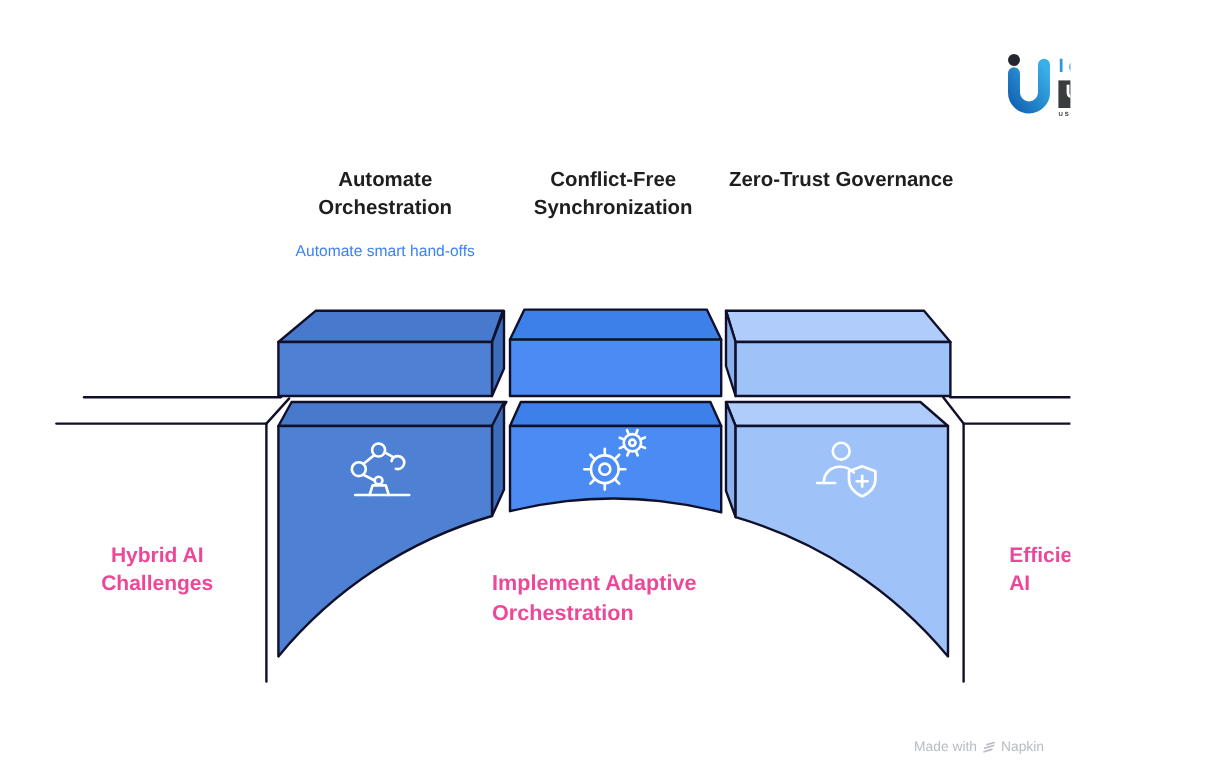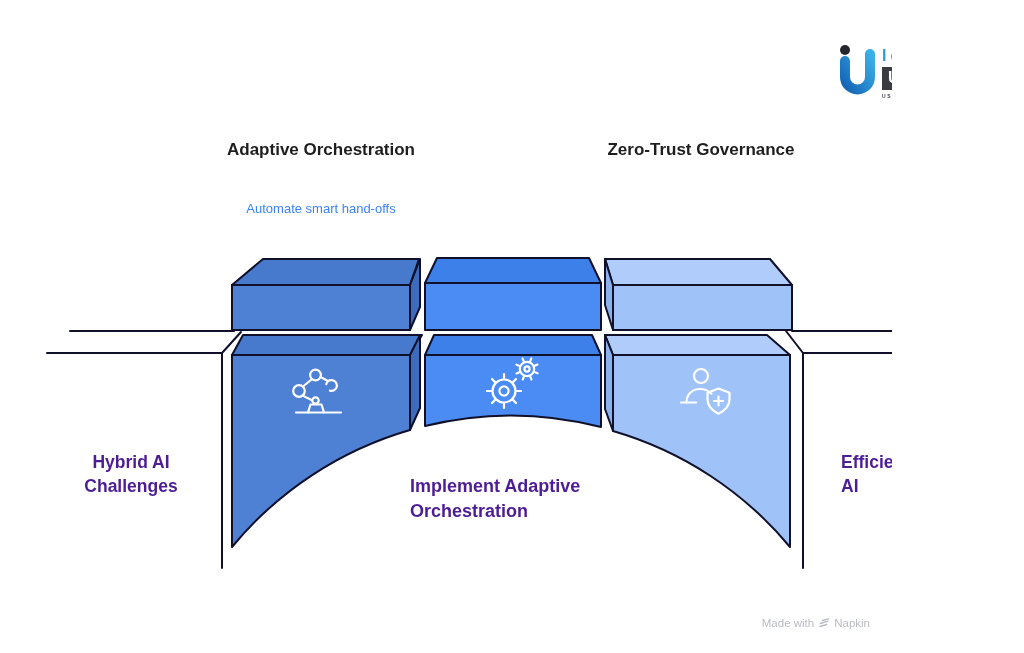--- a/index.html
+++ b/index.html
@@ -12,21 +12,21 @@
   .logo{left:836px;top:42px;display:flex;align-items:flex-start;gap:4px;}
   .logo-text{display:flex;flex-direction:column;align-items:flex-start;}
   .logo-idea{font-size:16px;font-weight:bold;color:#2b9bd7;letter-spacing:4px;line-height:1;margin-top:6px;}
   .logo-usher{font-size:16px;font-weight:bold;color:#ffffff;background:#3a3c40;letter-spacing:3px;line-height:1;padding:3px 6px 4px 6px;margin-top:3px;border-radius:0;}
   .logo-tagline{font-size:5px;font-weight:bold;color:#3a3c40;letter-spacing:1.6px;margin-top:3px;white-space:nowrap;}
   
   .col-head{width:190px;text-align:center;}
   .col-title{font-size:17px;font-weight:bold;color:#1e1e1e;line-height:1.35;min-height:58px;}
   .col-sub{font-size:13px;color:#3b82f6;line-height:1.3;width:160px;margin:4px auto 0 auto;}
   
-  .flow-label{font-size:17.5px;font-weight:bold;color:#4c1d95;line-height:1.38;}
+  .flow-label{font-size:17.5px;font-weight:bold;color:#ec4899;line-height:1.38;}
   .lbl-left{left:60px;top:450px;width:142px;text-align:center;}
   .lbl-right{left:810px;top:450px;width:150px;text-align:left;margin-left:31px;}
   .lbl-center{left:410px;top:474px;width:200px;font-size:18px;}
   
   .bridge{left:0;top:0;width:1024px;height:653px;}
   
   .footer{right:22px;top:617px;display:flex;align-items:center;gap:4px;font-size:11.5px;color:#b8bbc1;}
 </style>
 </head>
 <body>
@@ -139,24 +139,25 @@
       <path d="M9,19 V35 a12.5,12.5 0 0 0 25,0 V12" stroke="url(#ug)" stroke-width="10" fill="none" stroke-linecap="round"></path>
     </svg>
     <div class="logo-text">
       <div class="logo-idea">Idea</div>
       <div class="logo-usher">Usher</div>
       <div class="logo-tagline">USHERING IN INNOVATION</div>
     </div>
   </div>
 
   <div class="abs col-head" style="left:226px;top:139px;">
-    <div class="col-title">Adaptive Orchestration</div>
+    <div class="col-title">Automate Orchestration</div>
     <div class="col-sub" style="width:158px;">Automate smart hand-offs</div>
   </div>
   <div class="abs col-head" style="left:416px;top:139px;">
+    <div class="col-title">Conflict-Free Synchronization</div>
   </div>
   <div class="abs col-head" style="left:606px;top:139px;">
     <div class="col-title">Zero-Trust Governance</div>
   </div>
 
   <div class="abs flow-label lbl-left">Hybrid AI Challenges</div>
   <div class="abs flow-label lbl-center">Implement Adaptive Orchestration</div>
   <div class="abs flow-label lbl-right">Efficient Hybrid AI</div>
 
   <div class="abs footer">

